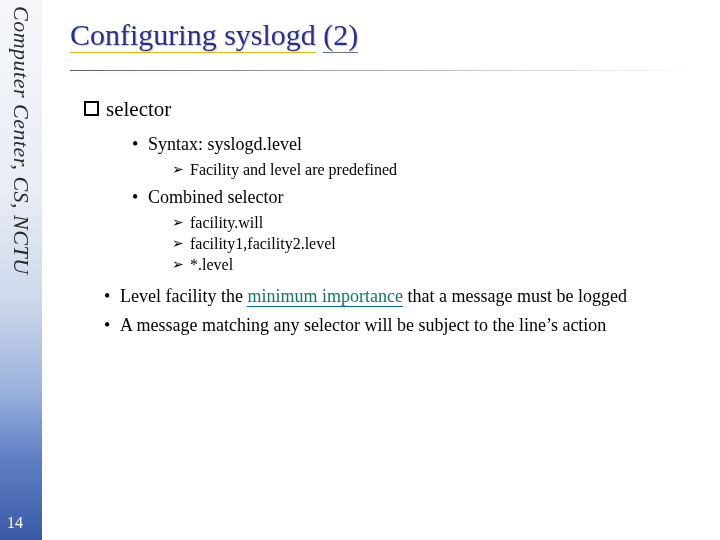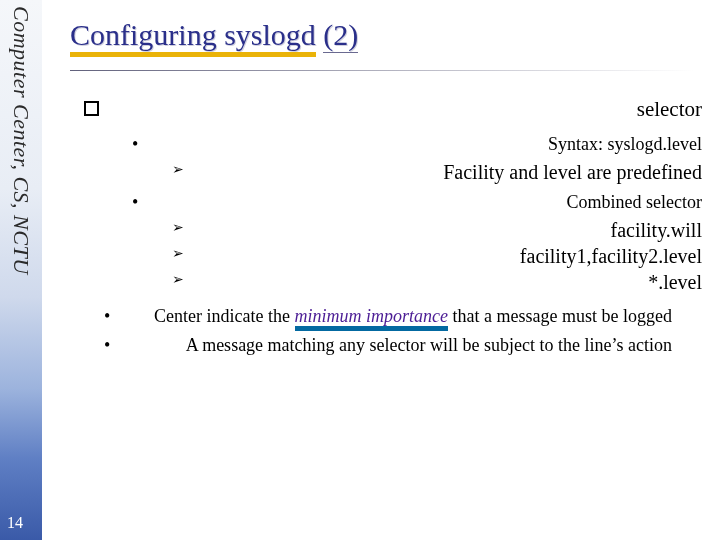--- a/index.html
+++ b/index.html
@@ -51,55 +51,54 @@
     padding-top:12px;
   }
   .title {
     font-size:30px;
     color:#2a2f8a;
     margin:6px 0 4px 8px;
     font-weight:normal;
     text-shadow:1px 1px 0 rgba(120,120,160,0.35);
   }
   .title .underline {
-    border-bottom:5px solid #eab308;
+    border-bottom:1px solid #eab308;
     padding-bottom:1px;
   }
   .title .ud2 {
     border-bottom:1px solid #6a6a90;
     padding-bottom:1px;
   }
   .rule {
     height:1px;
     margin:18px 8px 0 8px;
     background:linear-gradient(to right,
        rgba(80,80,110,0.9) 0%,
        rgba(80,80,110,0.4) 55%,
        rgba(80,80,110,0.0) 100%);
   }
-  ul.lvl0 { list-style:none; margin:26px 0 0 22px;text-align:right; }
+  ul.lvl0 { list-style:none; margin:26px 0 0 22px; }
   ul.lvl0 > li { margin-bottom:10px; position:relative; padding-left:22px; font-size:21px; }
   ul.lvl0 > li::before {
     content:""; position:absolute; left:0; top:4px;
     width:11px; height:11px; border:2px solid #000;
   }
   ul.lvl1 { list-style:none; margin:12px 0 0 26px; }
   ul.lvl1 > li { position:relative; padding-left:16px; font-size:18px; margin:8px 0; }
   ul.lvl1 > li::before {
     content:"•"; position:absolute; left:0; top:0; font-size:18px;
   }
   ul.lvl2 { list-style:none; margin:6px 0 0 24px; }
-  ul.lvl2 > li { position:relative; padding-left:18px; font-size:20px; margin:3px 0; }
+  ul.lvl2 > li { position:relative; padding-left:18px; font-size:16px; margin:3px 0; }
   ul.lvl2 > li::before {
     content:"➢"; position:absolute; left:0; top:0; font-size:14px; color:#000;
   }
   .minimp {
-    color:#4c1d95;
-    border-bottom:5px solid #0369a1;
-    font-style:italic;
+    color:#0f766e;
+    border-bottom:1px solid #0369a1;
   }
   .wide-items > li { padding-right:30px; }
 </style>
 </head>
 <body>
 
 <div class="sidebar">
   <div class="sidebar-text">Computer Center, CS, NCTU</div>
   <div class="pagenum">14</div>
 </div>
@@ -131,21 +130,21 @@
           <ul class="lvl2">
             <li>facility.will</li>
             <li>facility1,facility2.level</li>
             <li>*.level</li>
           </ul>
         </li>
       </ul>
 
       <ul class="lvl1 wide-items" style="margin-left:-2px">
         <li>
-          <span>Center indicate the </span><span class="minimp">minimum importance</span><span> that a message must be logged</span>
+          <span>Level facility the </span><span class="minimp">minimum importance</span><span> that a message must be logged</span>
         </li>
         <li>
           <span>A message matching any selector will be subject to the line’s action</span>
         </li>
       </ul>
 
     </li>
   </ul>
 
 </div>

